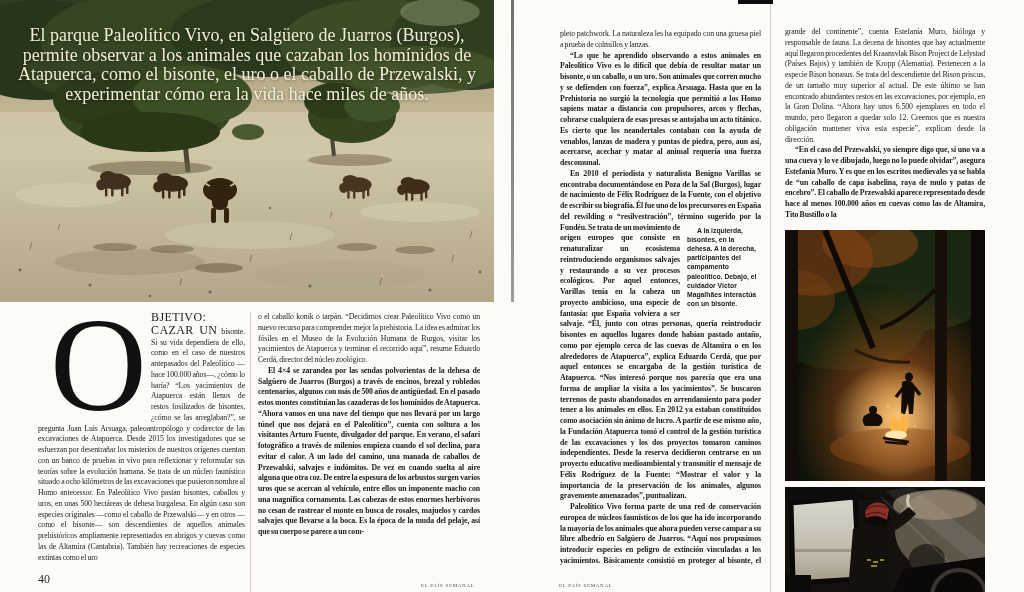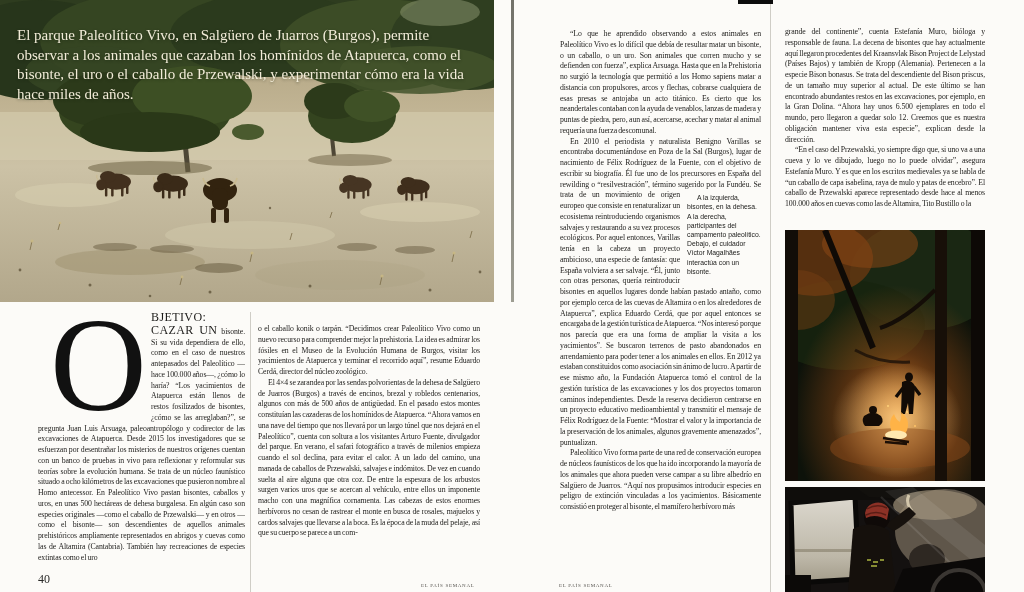--- a/index.html
+++ b/index.html
@@ -2,30 +2,30 @@
 <html><head>
 <meta charset="utf-8">
 <style>
   html,body{margin:0;padding:0;background:#e8e8e6;}
   .spread{position:relative;width:1024px;height:592px;background:#fcfbf8;overflow:hidden;
           font-family:"Liberation Serif", serif;color:#1d1c1a;}
   
   .photo-main{position:absolute;left:0;top:0;width:494px;height:302px;overflow:hidden;}
   .fold-shadow{position:absolute;left:511px;top:0;width:3px;height:302px;
                background:linear-gradient(to bottom,#44443a,#7d7d70);opacity:.75;}
-  .title-overlay{position:absolute;left:17px;top:26px;width:460px;text-align:left;
-                 font-size:15px;line-height:19.5px;color:#f2ecd8;
+  .title-overlay{position:absolute;left:17px;top:26px;width:460px;text-align:center;
+                 font-size:18px;line-height:19.5px;color:#f2ecd8;
                  text-shadow:0 1px 3px rgba(20,30,15,.45);z-index:5;}
   
   .bodycol{position:absolute;text-align:justify;font-size:7.8px;line-height:10.75px;
            letter-spacing:-0.1px;word-spacing:-0.6px;overflow:hidden;}
   .bodycol p{margin:0;}
-  .bodycol p.ind{text-indent:10px;}
+  .bodycol p.ind{text-indent:10px;font-weight:bold;}
   .col-l1{left:38px;top:312px;width:207px;height:257px;}
-  .col-l2{left:258px;top:324px;width:222px;height:257px;}
+  .col-l2{left:258px;top:312px;width:222px;height:257px;}
   .col-r1{left:560px;top:29px;width:201px;height:538px;}
   .col-r2{left:785px;top:27px;width:200px;height:195px;}
   .vrule{position:absolute;width:1px;background:#cfcdc6;}
   .vrule-left{left:250px;top:312px;height:280px;}
   .vrule-right{left:770px;top:4px;height:588px;}
   .topbar{position:absolute;left:738px;top:0;width:35px;height:4px;background:#0c0c0c;}
   .dropcap{float:left;font-size:134px;line-height:.72;width:94px;height:102px;
            margin:5px 7px 0 12px;color:#111;}
   .leadin{font-variant:normal;font-size:12px;letter-spacing:.4px;}
   .cap-float{float:right;width:74px;margin:3px 0 3px 7px;
@@ -170,20 +170,21 @@
     <p class="ind">El 4×4 se zarandea por las sendas polvorientas de la dehesa de Salgüero de Juarros (Burgos) a través de encinos, brezal y robledos centenarios, algunos con más de 500 años de antigüedad. En el pasado estos montes constituían las cazaderas de los homínidos de Atapuerca. “Ahora vamos en una nave del tiempo que nos llevará por un largo túnel que nos dejará en el Paleolítico”, cuenta con soltura a los visitantes Arturo Fuente, divulgador del parque. En verano, el safari fotográfico a través de milenios empieza cuando el sol declina, para evitar el calor. A un lado del camino, una manada de caballos de Przewalski, salvajes e indómitos. De vez en cuando suelta al aire alguna que otra coz. De entre la espesura de los arbustos surgen varios uros que se acercan al vehículo, entre ellos un imponente macho con una magnífica cornamenta. Las cabezas de estos enormes herbívoros no cesan de rastrear el monte en busca de rosales, majuelos y cardos salvajes que llevarse a la boca. Es la época de la muda del pelaje, así que su cuerpo se parece a un com-</p>
   </div>
 
   <div class="pageno">40</div>
   <div class="footer footer-l">EL PAÍS SEMANAL</div>
 
   <div class="topbar"></div>
   <div class="vrule vrule-right"></div>
 
   <div class="bodycol col-r1">
+    <p>pleto patchwork. La naturaleza les ha equipado con una gruesa piel a prueba de colmillos y lanzas.</p>
     <p class="ind">“Lo que he aprendido observando a estos animales en Paleolítico Vivo es lo difícil que debía de resultar matar un bisonte, o un caballo, o un uro. Son animales que corren mucho y se defienden con fuerza”, explica Arsuaga. Hasta que en la Prehistoria no surgió la tecnología que permitió a los Homo sapiens matar a distancia con propulsores, arcos y flechas, cobrarse cualquiera de esas presas se antojaba un acto titánico. Es cierto que los neandertales contaban con la ayuda de venablos, lanzas de madera y puntas de piedra, pero, aun así, acercarse, acechar y matar al animal requería una fuerza descomunal.</p>
     <p class="ind">
       <span>En 2010 el periodista y naturalista Benigno Varillas se encontraba documentándose en Poza de la Sal (Burgos), lugar de nacimiento de Félix Rodríguez de la Fuente, con el objetivo de escribir su biografía. Él fue uno de los precursores en España del rewilding o “resilvestración”, término sugerido por la Fundéu. Se trata de un</span>
       <span class="cap-float">A la izquierda, bisontes, en la dehesa. A la derecha, participantes del campamento paleolítico. Debajo, el cuidador Víctor Magalhães interactúa con un bisonte.</span>
       <span>movimiento de origen europeo que consiste en renaturalizar un ecosistema reintroduciendo organismos salvajes y restaurando a su vez procesos ecológicos. Por aquel entonces, Varillas tenía en la cabeza un proyecto ambicioso, una especie de fantasía: que España volviera a ser salvaje. “Él, junto con otras personas, quería reintroducir bisontes en aquellos lugares donde habían pastado antaño, como por ejemplo cerca de las cuevas de Altamira o en los alrededores de Atapuerca”, explica Eduardo Cerdá, que por aquel entonces se encargaba de la gestión turística de Atapuerca. “Nos interesó porque nos parecía que era una forma de ampliar la visita a los yacimientos”. Se buscaron terrenos de pasto abandonados en arrendamiento para poder tener a los animales en ellos. En 2012 ya estaban constituidos como asociación sin ánimo de lucro. A partir de ese mismo año, la Fundación Atapuerca tomó el control de la gestión turística de las excavaciones y los dos proyectos tomaron caminos independientes. Desde la reserva decidieron centrarse en un proyecto educativo medioambiental y transmitir el mensaje de Félix Rodríguez de la Fuente: “Mostrar el valor y la importancia de la preservación de los animales, algunos gravemente amenazados”, puntualizan.</span>
     </p>
     <p class="ind">Paleolítico Vivo forma parte de una red de conservación europea de núcleos faunísticos de los que ha ido incorporando la mayoría de los animales que ahora pueden verse campar a su libre albedrío en Salgüero de Juarros. “Aquí nos propusimos introducir especies en peligro de extinción vinculadas a los yacimientos. Básicamente consistió en proteger al bisonte, el mamífero herbívoro más</p>
   </div>
 
   <div class="bodycol col-r2">

